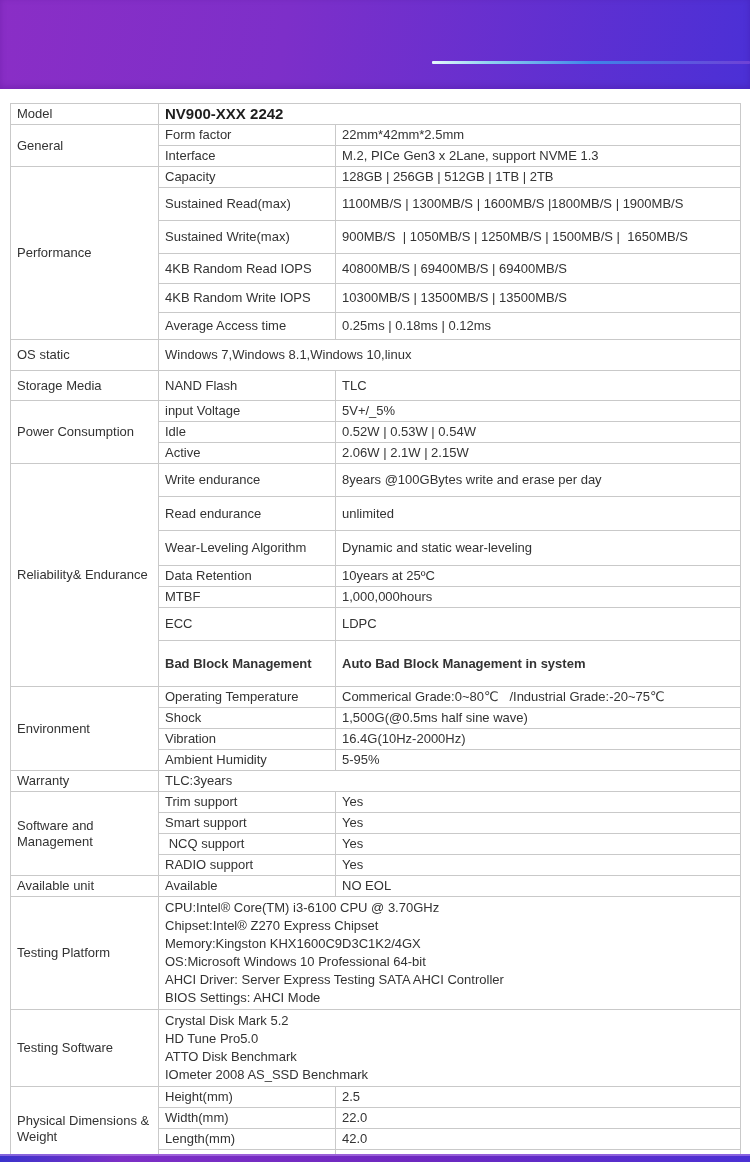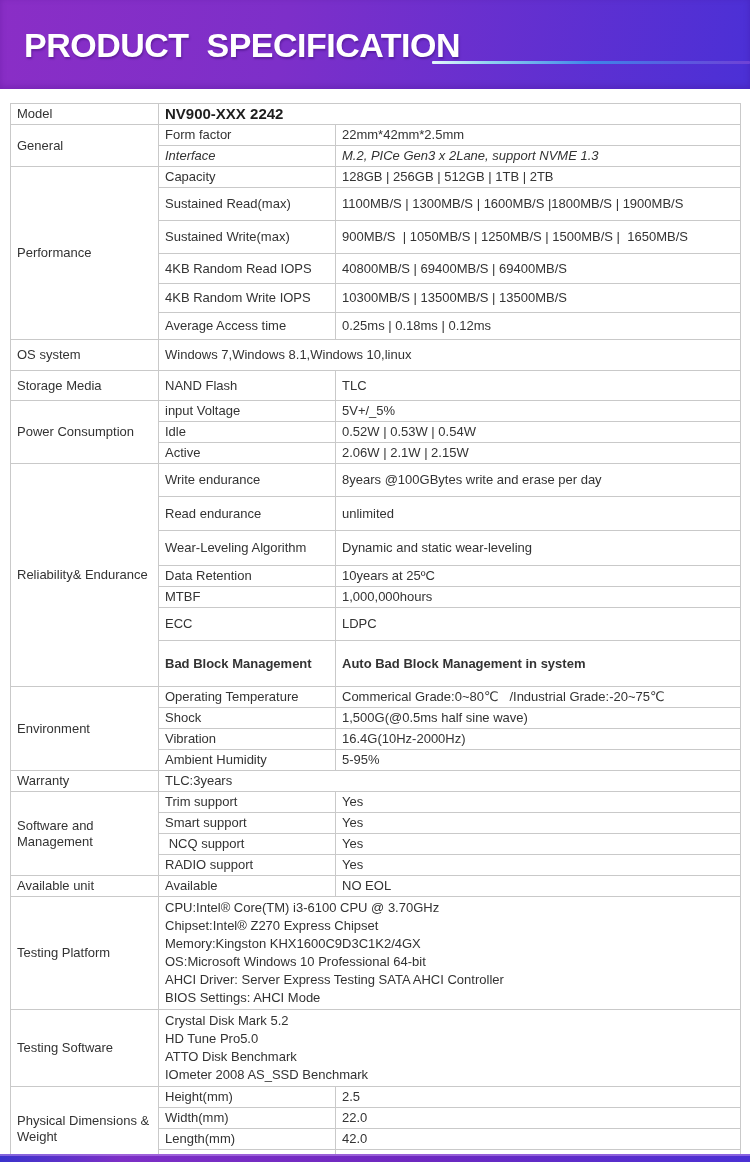--- a/index.html
+++ b/index.html
@@ -73,41 +73,40 @@
     left: 0; bottom: 0;
     width: 750px; height: 8px;
     background: linear-gradient(90deg, #3a33cc 0%, #7c2fc6 16%, #6e28c0 55%, #4a30d4 100%);
     box-shadow: inset 0 2px 0 rgba(190,140,235,.55);
   }
 </style>
 </head>
 <body>
 
 <div class="page-header">
-  <div class="page-title">PRODUCT  SPECIFICATION</div>
   <div class="tagline-underline"></div>
 </div>
 
 <table class="spec">
   <colgroup>
     <col style="width:148px">
     <col style="width:177px">
     <col style="width:405px">
   </colgroup>
   <tbody>
       <tr style="height: 21px;">
         <td class="cat" rowspan="1">Model</td>
         <td class="val bold" colspan="2">NV900-XXX 2242</td>
       </tr>
       <tr style="height: 21px;">
         <td class="cat" rowspan="2">General</td>
         <td class="lbl">Form factor</td>
         <td class="val">22mm*42mm*2.5mm</td>
       </tr>
-      <tr style="height: 20px; font-style: italic;">
+      <tr style="height: 20px;">
         <td class="lbl">Interface</td>
         <td class="val">M.2, PICe Gen3 x 2Lane, support NVME 1.3</td>
       </tr>
       <tr style="height: 21px;">
         <td class="cat" rowspan="6">Performance</td>
         <td class="lbl">Capacity</td>
         <td class="val">128GB | 256GB | 512GB | 1TB | 2TB</td>
       </tr>
       <tr style="height: 33px;">
         <td class="lbl">Sustained Read(max)</td>
@@ -123,21 +122,21 @@
       </tr>
       <tr style="height: 29px;">
         <td class="lbl">4KB Random Write IOPS</td>
         <td class="val">10300MB/S | 13500MB/S | 13500MB/S</td>
       </tr>
       <tr style="height: 27px;">
         <td class="lbl">Average Access time</td>
         <td class="val">0.25ms | 0.18ms | 0.12ms</td>
       </tr>
       <tr style="height: 31px;">
-        <td class="cat" rowspan="1">OS system</td>
+        <td class="cat" rowspan="1">OS static</td>
         <td class="val" colspan="2">Windows 7,Windows 8.1,Windows 10,linux</td>
       </tr>
       <tr style="height: 30px;">
         <td class="cat" rowspan="1">Storage Media</td>
         <td class="lbl">NAND Flash</td>
         <td class="val">TLC</td>
       </tr>
       <tr style="height: 21px;">
         <td class="cat" rowspan="3">Power Consumption</td>
         <td class="lbl">input Voltage</td>

